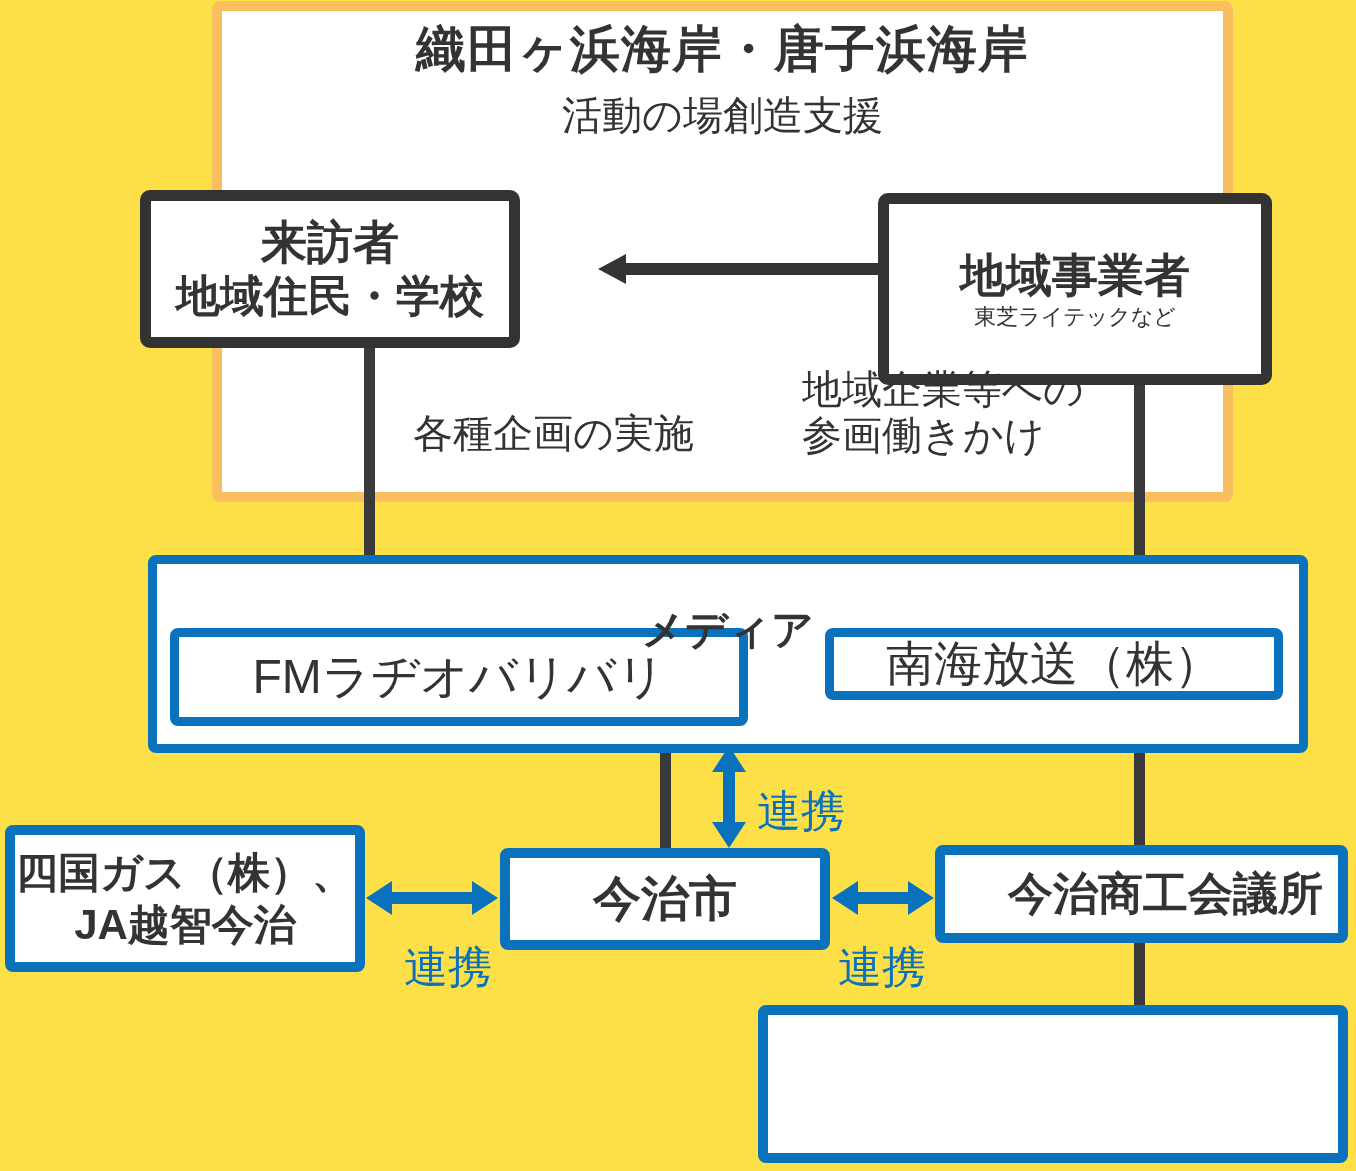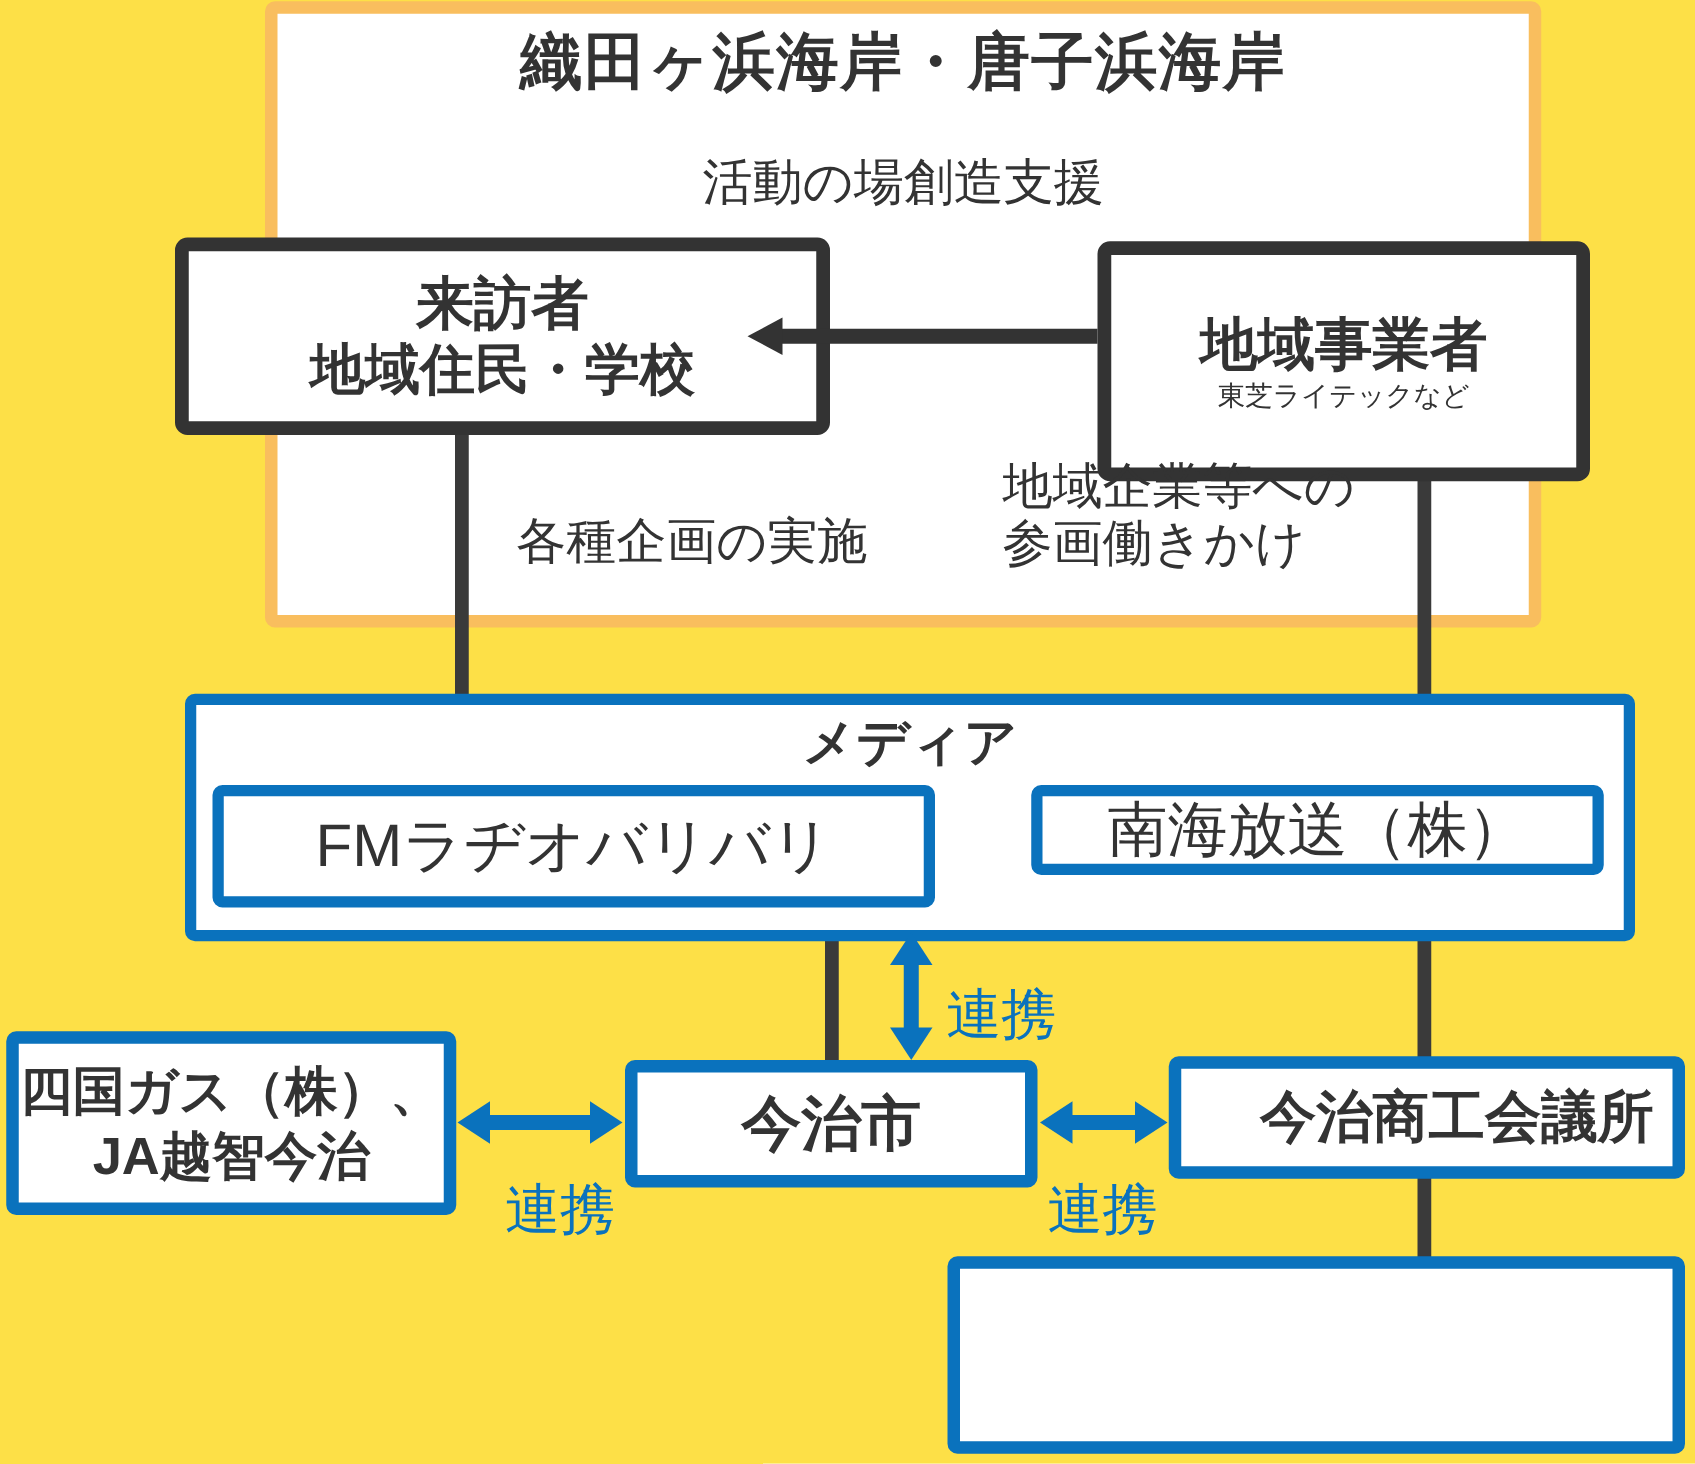--- a/index.html
+++ b/index.html
@@ -33,47 +33,47 @@
   .tri-up-blue{border-left:17px solid transparent;border-right:17px solid transparent;border-bottom:26px solid var(--blue);}
   .tri-down-blue{border-left:17px solid transparent;border-right:17px solid transparent;border-top:26px solid var(--blue);}
 
   
   .t-title{font-size:50px;font-weight:700;letter-spacing:1px;}
   .t-sub{font-size:40px;font-weight:400;}
   .t-center{text-align:center;z-index:4;}
   .bold44{font-size:44px;font-weight:700;line-height:1.2;}
   .bold46{font-size:46px;font-weight:700;line-height:1.2;}
   .norm33{font-size:22px;font-weight:400;line-height:1.25;}
-  .t-media-title{font-size:42px;font-weight:700;}
+  .t-media-title{font-size:42px;font-weight:700;margin-top:36px;}
   .t-inner{font-size:48px;font-weight:400;}
   .bold48{font-size:48px;font-weight:700;}
   .bold45{font-size:45px;font-weight:700;}
   .bold42{font-size:42px;font-weight:700;line-height:1.22;}
   .bold46l{font-size:46px;font-weight:700;line-height:1.22;}
   .renkei{font-size:44px;font-weight:400;color:var(--blue);z-index:5;}
   .freelabel{font-size:40px;font-weight:400;line-height:1.16;z-index:4;}
 </style>
 </head>
 <body>
 
 <div class="canvas">
 
   <div class="abs orange-frame" style="left:212px;top:1px;width:1021px;height:501px;"></div>
 
   <div class="abs t-center t-title" style="left:212px;top:16px;width:1021px;">織田ヶ浜海岸・唐子浜海岸</div>
 
-  <div class="abs t-center t-sub" style="left:212px;top:118px;width:1021px;">活動の場創造支援</div>
+  <div class="abs t-center t-sub" style="left:212px;top:88px;width:1021px;">活動の場創造支援</div>
 
   <div class="abs vline" style="left:364px;top:346px;height:212px;"></div>
   <div class="abs vline" style="left:1134px;top:343px;height:215px;"></div>
   <div class="abs vline" style="left:660px;top:751px;height:99px;"></div>
   <div class="abs vline" style="left:1134px;top:751px;height:96px;"></div>
   <div class="abs vline" style="left:1134px;top:941px;height:66px;"></div>
 
-  <div class="abs dark-box" style="left:140px;top:190px;width:524px;height:158px;">
+  <div class="abs dark-box" style="left:140px;top:190px;width:380px;height:158px;">
     <span class="bold46">来訪者</span>
     <span class="bold44">地域住民・学校</span>
   </div>
 
   <div class="abs dark-box" style="left:878px;top:193px;width:394px;height:192px;">
     <span class="bold46">地域事業者</span>
     <span class="norm33">東芝ライテックなど</span>
   </div>
 
   <div class="abs shaft" style="left:622px;top:263px;width:256px;height:12px;"></div>

